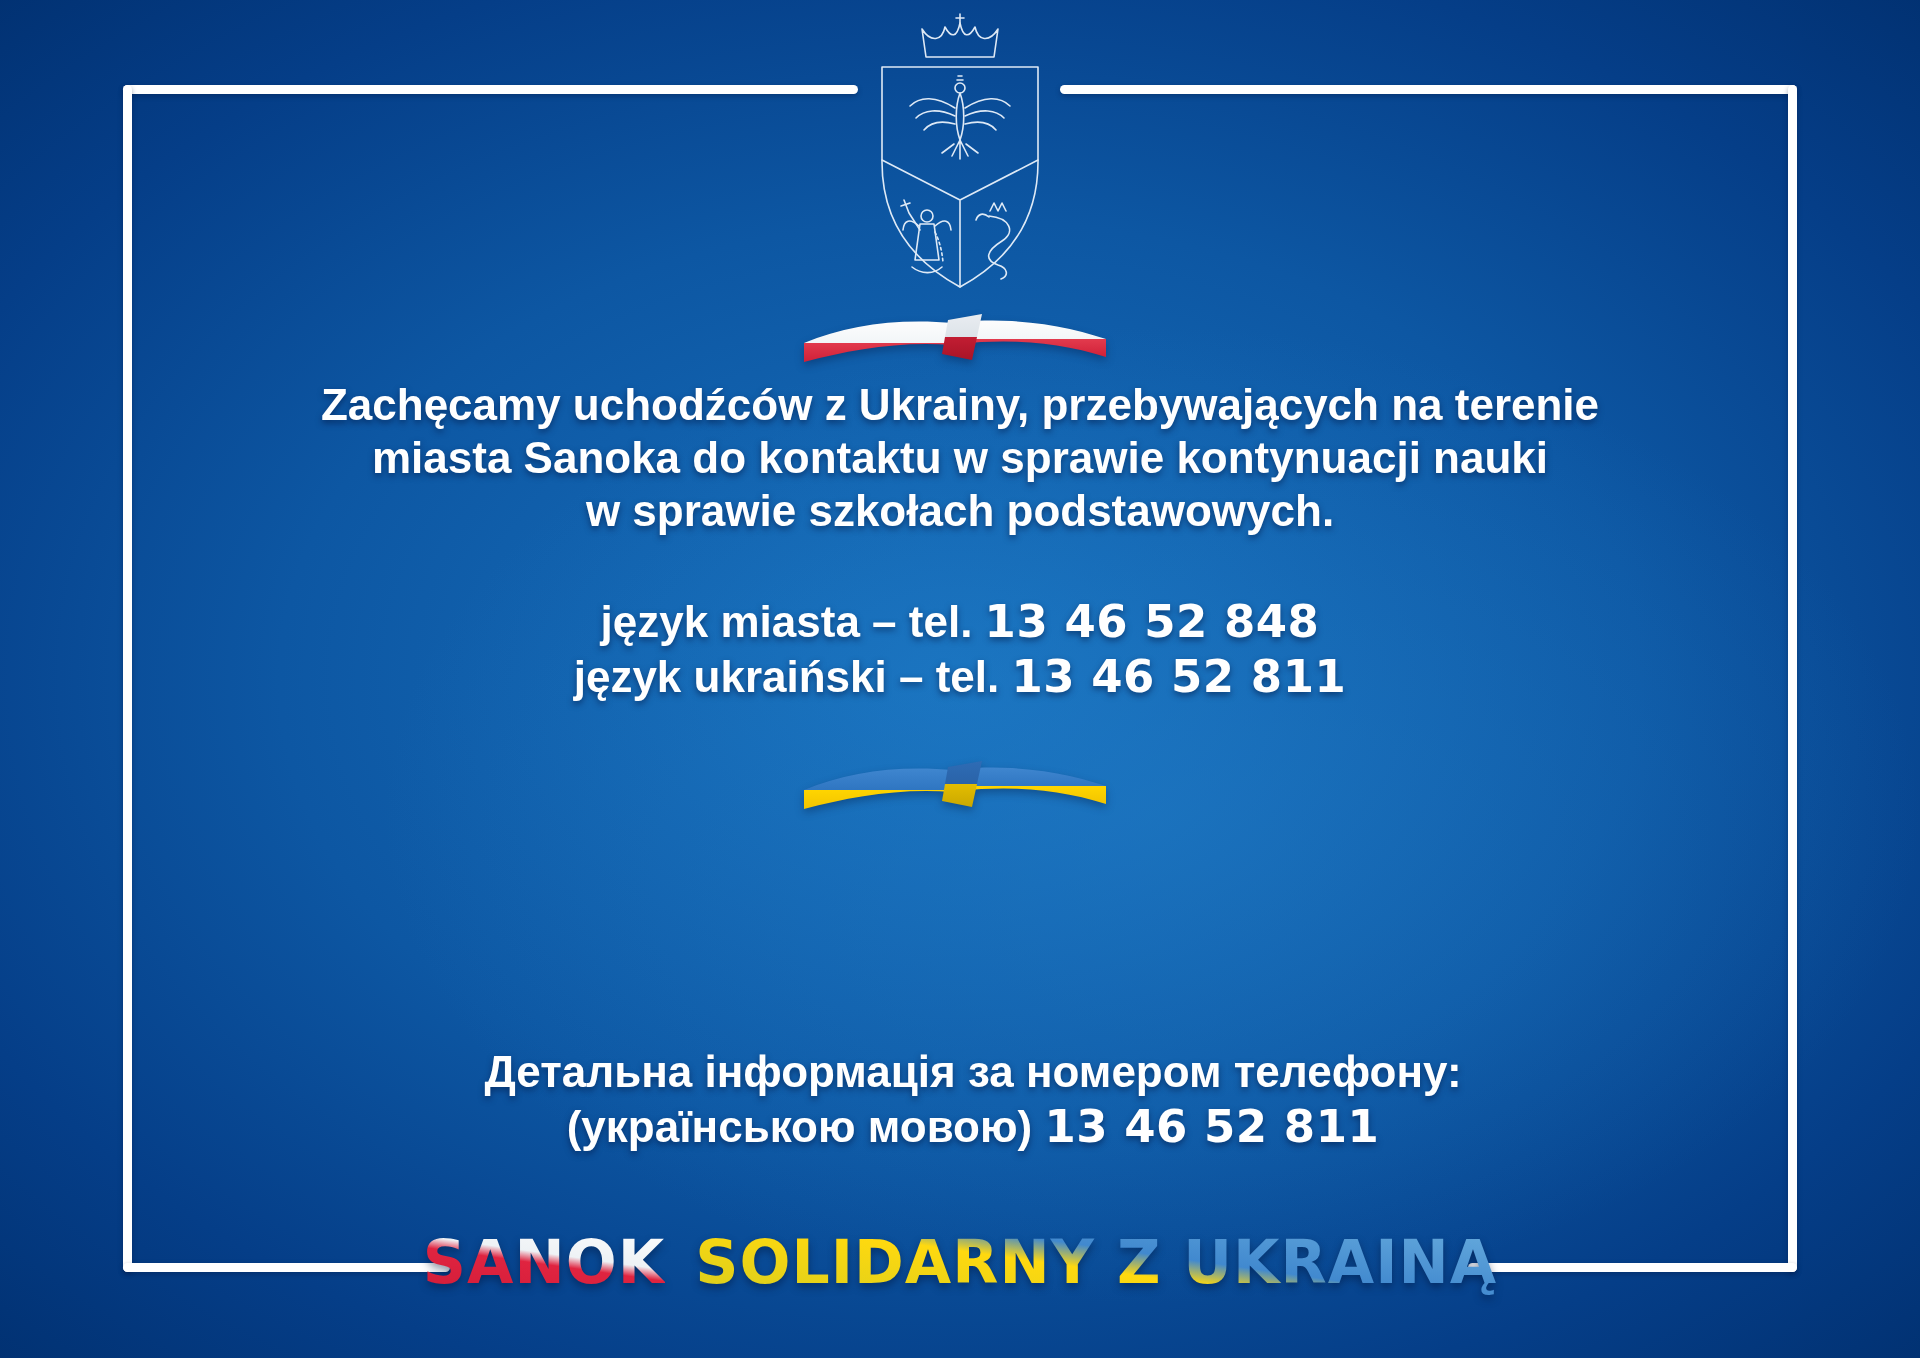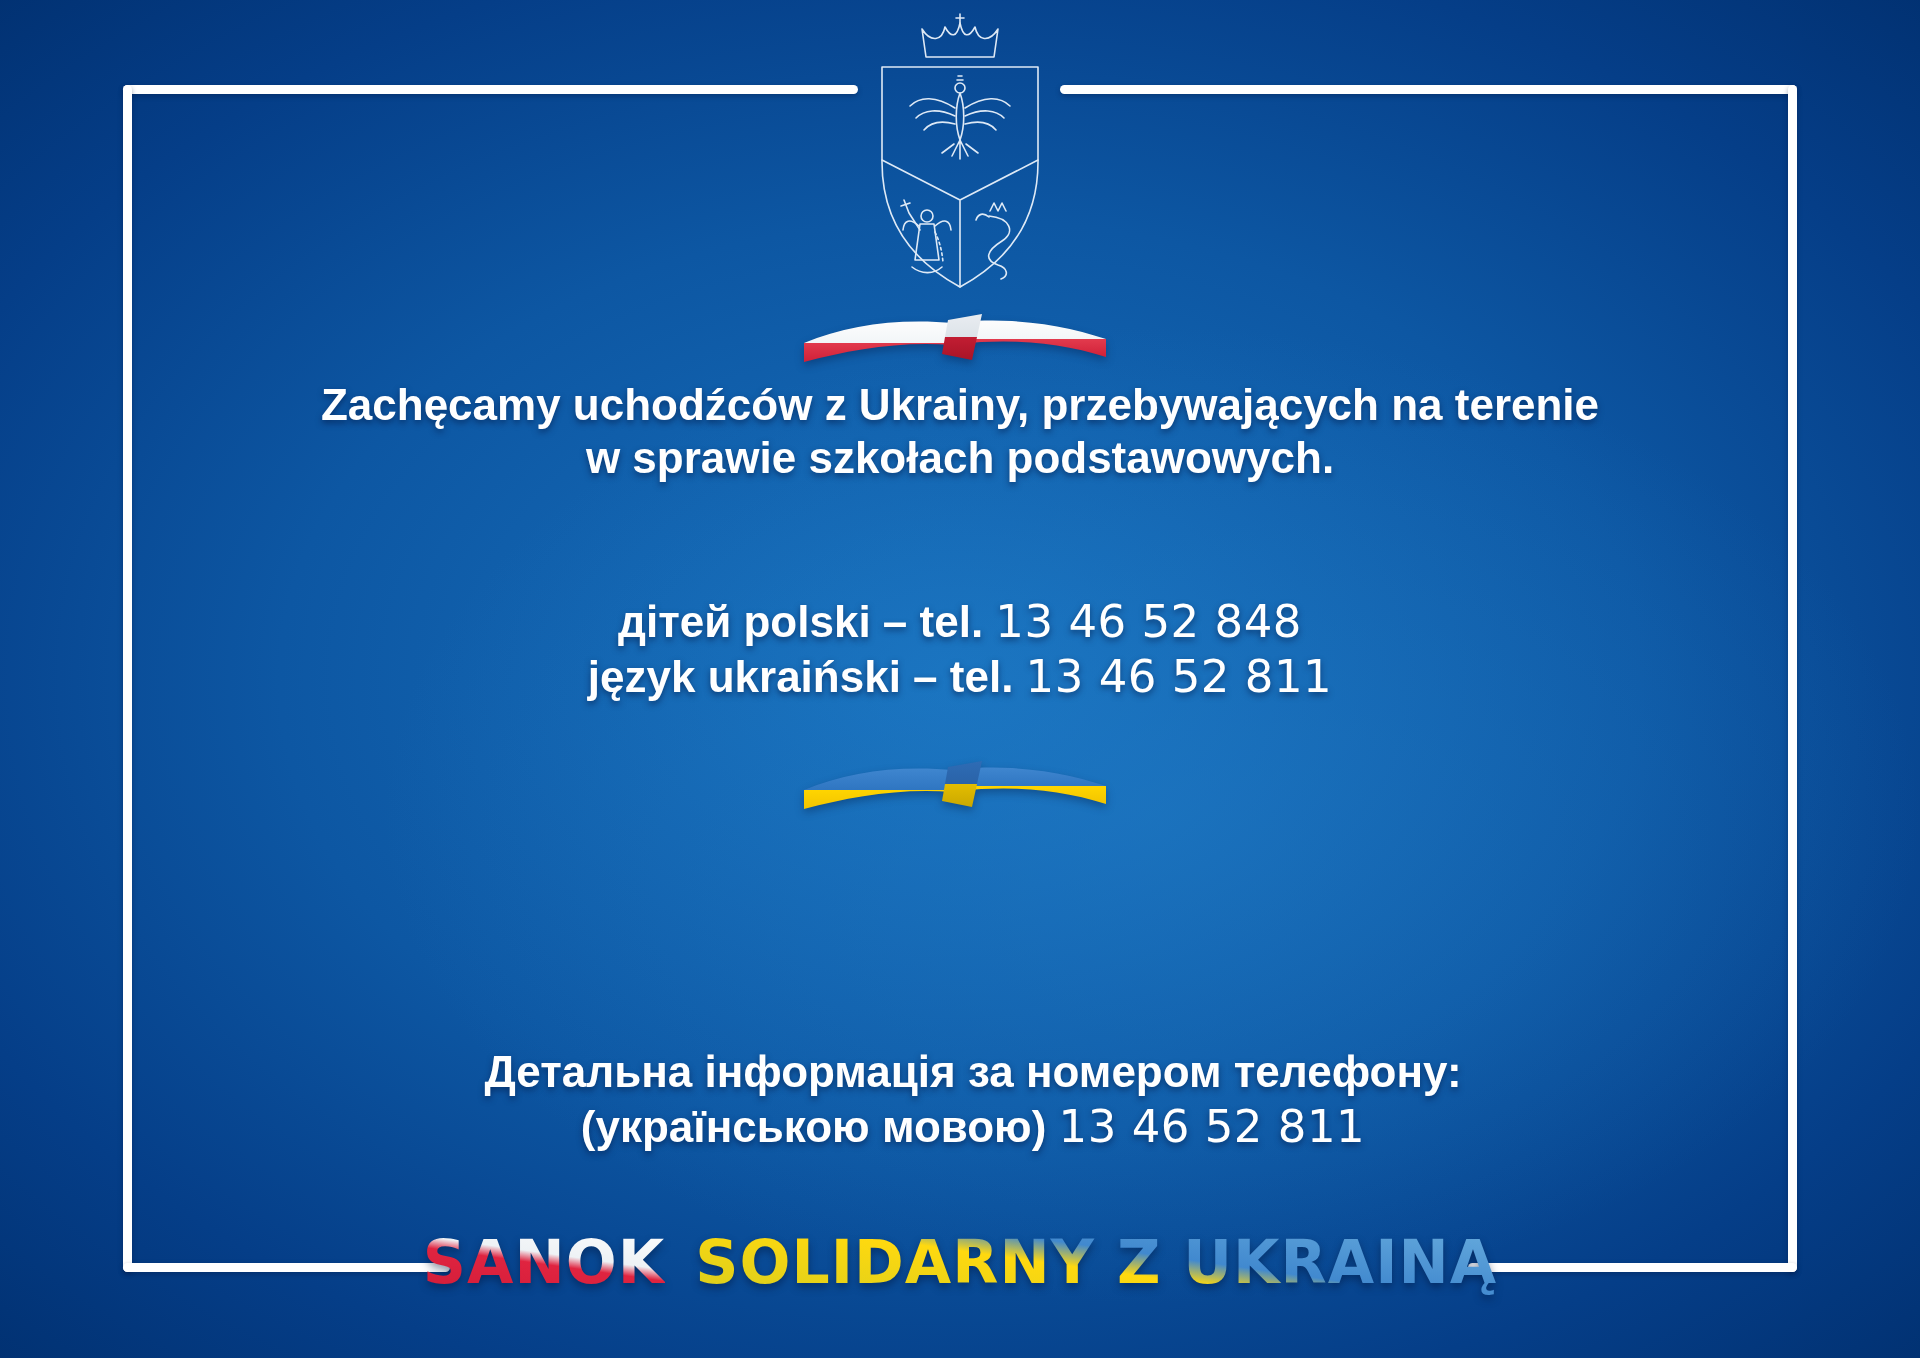--- a/index.html
+++ b/index.html
@@ -28,21 +28,21 @@
   .txt{
     position:absolute;left:0;width:1920px;text-align:center;color:#ffffff;
     font-weight:600;
     text-shadow:0 3px 6px rgba(0,22,66,.55);
   }
   .txt .line{display:block;}
   .p1{top:378px;font-size:44px;line-height:53px;}
   .phones{top:594px;font-size:44px;line-height:55px;}
   .p2{top:824px;font-size:44px;line-height:55px;}
   .p3{top:1044px;font-size:44px;line-height:55px;padding-left:13px;}
-  .num{font-family:"DejaVu Sans",sans-serif;font-weight:400;font-size:45px;letter-spacing:.5px;}
+  .num{font-family:"DejaVu Sans",sans-serif;font-weight:700;font-size:45px;letter-spacing:.5px;}
 
   .footer{
     position:absolute;left:0;top:1222px;width:1920px;text-align:center;
     font-family:"DejaVu Sans",sans-serif;font-weight:700;font-size:60px;line-height:80px;
     letter-spacing:1px;filter:drop-shadow(0 4px 4px rgba(0,15,50,.45));
     white-space:nowrap;
   }
   .flagtext{display:inline-block;color:transparent;-webkit-background-clip:text;background-clip:text;}
   .ft-pl{background-image:linear-gradient(188deg,#ffffff 0%,#eef2f5 42%,#e02440 52%,#cf1b37 100%);margin-right:30px;}
   .ft-ua{background-image:linear-gradient(188deg,#6aaede 0%,#4189cf 42%,#ffd90f 54%,#d6cd1e 100%);}
@@ -124,25 +124,26 @@
           <stop offset="1" stop-color="#caa800"></stop>
       </linearGradient>
     </defs>
     <path fill="url(#uaMain)" d="M2,33 C45,15 95,8 152,13 L150,35 C97,31 48,40 2,52 Z"></path>
     <path fill="url(#uaMain)" d="M158,12 C212,7 262,15 304,29 L304,47 C260,33 212,28 156,34 Z"></path>
     <path fill="url(#uaFold)" d="M146,10 L180,4 L170,50 L140,44 Z"></path>
   </svg>
 
   <div class="txt p1">
     <span class="line">Zachęcamy uchodźców z Ukrainy, przebywających na terenie</span>
+    <span class="line">miasta Sanoka do kontaktu w sprawie kontynuacji nauki</span>
     <span class="line">w sprawie szkołach podstawowych.</span>
   </div>
 
   <div class="txt phones">
-    <span class="line"><span>дітей polski – tel. </span><span class="num">13 46 52 848</span></span>
+    <span class="line"><span>język miasta – tel. </span><span class="num">13 46 52 848</span></span>
     <span class="line"><span>język ukraiński – tel. </span><span class="num">13 46 52 811</span></span>
   </div>
 
 
   <div class="txt p3">
     <span class="line">Детальна інформація за номером телефону:</span>
     <span class="line"><span>(українською мовою) </span><span class="num">13 46 52 811</span></span>
   </div>
 
   <div class="footer">

